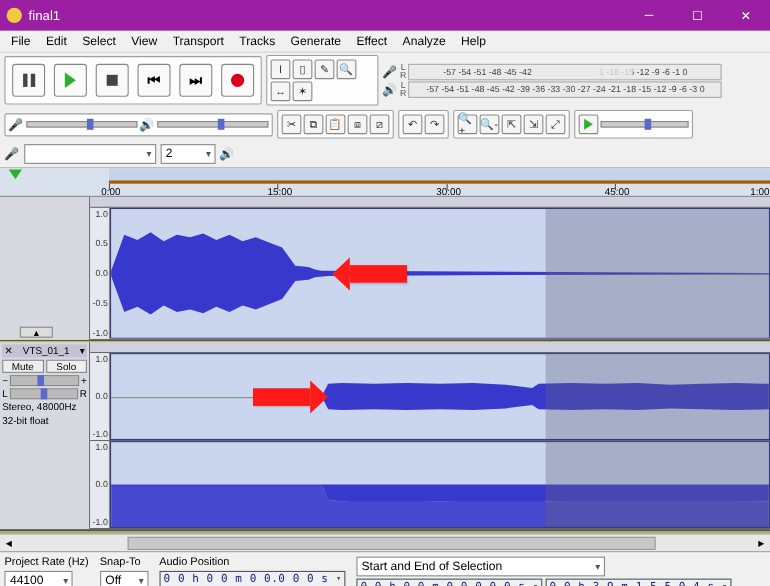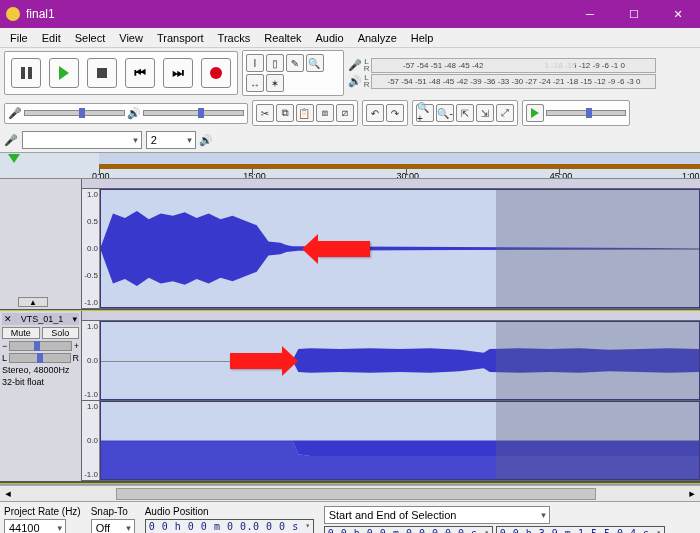--- a/index.html
+++ b/index.html
@@ -23,21 +23,21 @@
 .rec-circ{width:12px;height:12px;border-radius:50%;background:#d9001b;}
 .skip{font-size:13px;font-weight:bold;}
 .meter { width: 285px; height: 15px; background:#eaeaea; border:1px solid #aaa; position:relative; font-size:8px; color:#444; overflow:hidden; display:flex; align-items:center; justify-content:space-around;}
 .meter .txt{position:absolute; left:40%; top:1px; font-size:8px; color:#666; background:rgba(234,234,234,0.8); padding:12px 2px;font-style:italic;}
 .meter-lr{font-size:8px;text-align:center;line-height:7px;color:#555;}
 .devicebar { display:flex; align-items:center; padding:3px 4px; gap:4px; background:#f0f0f0;}
 .combo{ border:1px solid #888; background:#fff; padding:1px 16px 1px 4px; font-size:11px; position:relative; height:18px; display:flex; align-items:center;}
 .combo::after{content:"▾"; position:absolute; right:3px; font-size:9px; color:#555;}
 .ruler { height: 26px; position:relative; background:#d9e2ec; border-bottom:1px solid #888; overflow:hidden;}
 .ruler .play-region{position:absolute;left:99px;right:0;top:0;height:11px;background:#c7d3e8;}
-.ruler-ticks{position:absolute;left:99px;right:0;top:11px;height:15px;border-top:5px solid #a16207;display:flex;font-size:9px;}
+.ruler-ticks{position:absolute;left:99px;right:0;top:11px;height:15px;border-top:3px solid #a16207;display:flex;font-size:9px;}
 .ruler-ticks .t{position:absolute;top:0;border-left:1px solid #555;height:6px;}
 .ruler-ticks .tl{position:absolute;top:2px;font-size:9px;transform:translateX(-40%);}
 .triangle-play{position:absolute;left:8px;top:1px;width:0;height:0;border-left:6px solid transparent;border-right:6px solid transparent;border-top:9px solid #2db12d;}
 .tracks { position:relative; background:#999; overflow:hidden;}
 .track { display:flex; border-bottom:2px solid #555; }
 .track-head { width: 82px; background:#d8d8e0; border-right:1px solid #666; font-size:9px; padding:2px; display:flex; flex-direction:column; gap:2px;}
 .track-head .name{background:#c3c3d5;padding:1px 2px;display:flex;justify-content:space-between;align-items:center;}
 .track-head .ms{display:flex;gap:2px;}
 .track-head .ms button{flex:1;font-size:9px;border:1px solid #888;background:#eee;padding:0;}
 .track-head .slider{height:10px;background:linear-gradient(to right,#bbb,#bbb);border:1px solid #888;position:relative;}
@@ -78,22 +78,22 @@
   <div class="wbtn close">✕</div>
 </div>
 
 <div class="menubar">
   <span>File</span>
   <span>Edit</span>
   <span>Select</span>
   <span>View</span>
   <span>Transport</span>
   <span>Tracks</span>
-  <span>Realtek</span>
-  <span>Audio</span>
+  <span>Generate</span>
+  <span>Effect</span>
   <span>Analyze</span>
   <span>Help</span>
 </div>
 
 <div class="toolbars">
   <div class="tbrow">
     <div class="tb big">
       <div class="bigbtn">
           <div class="pause">
             <span></span>

